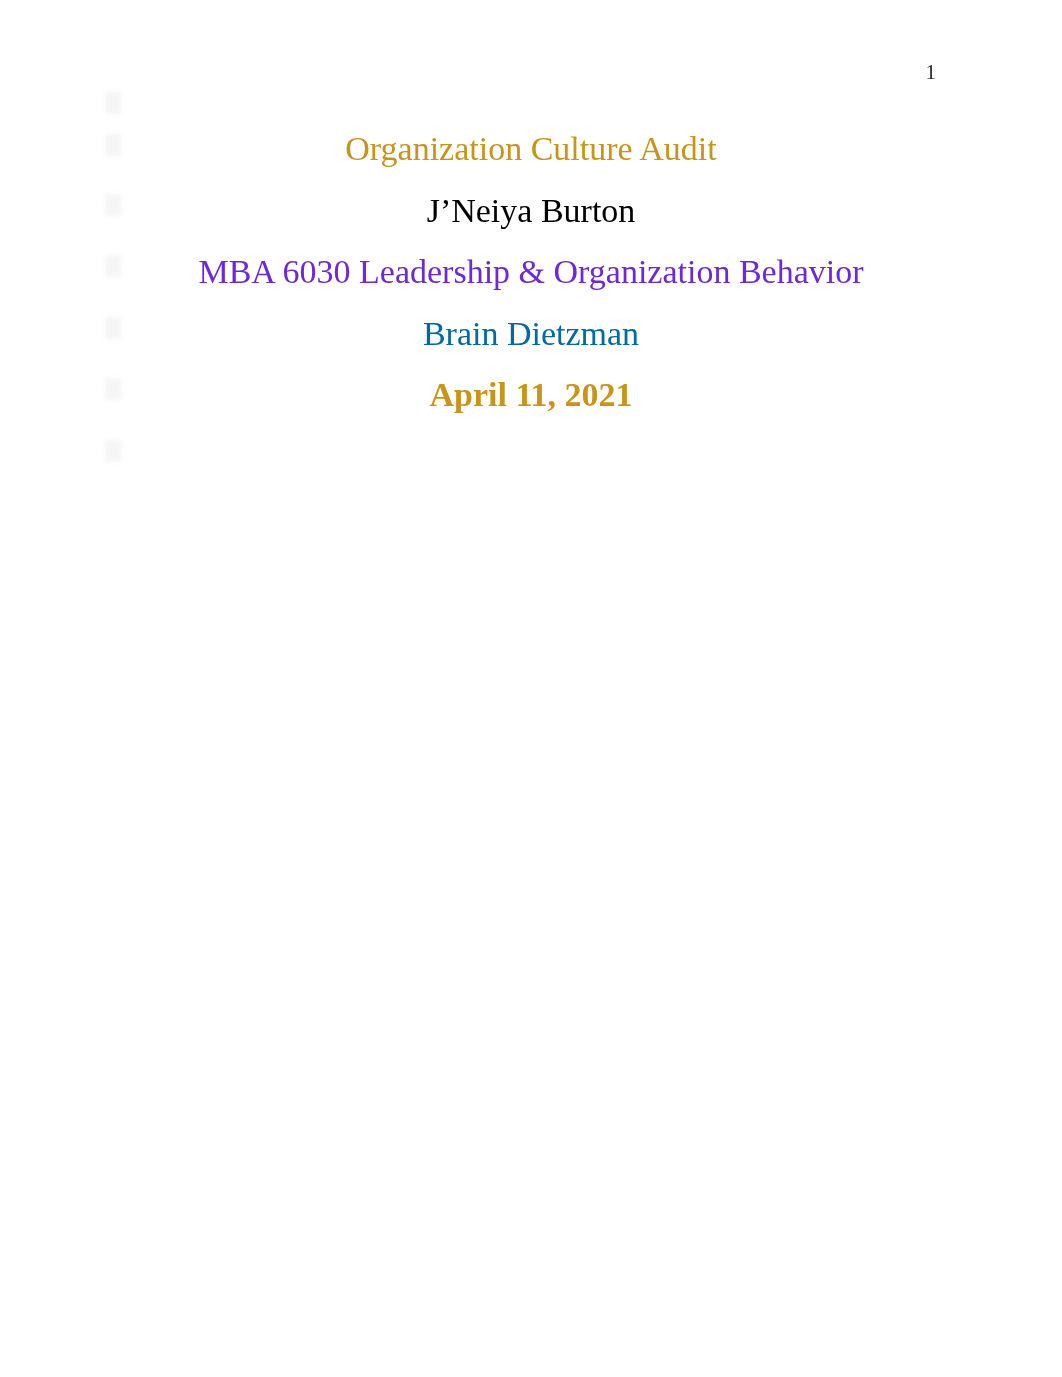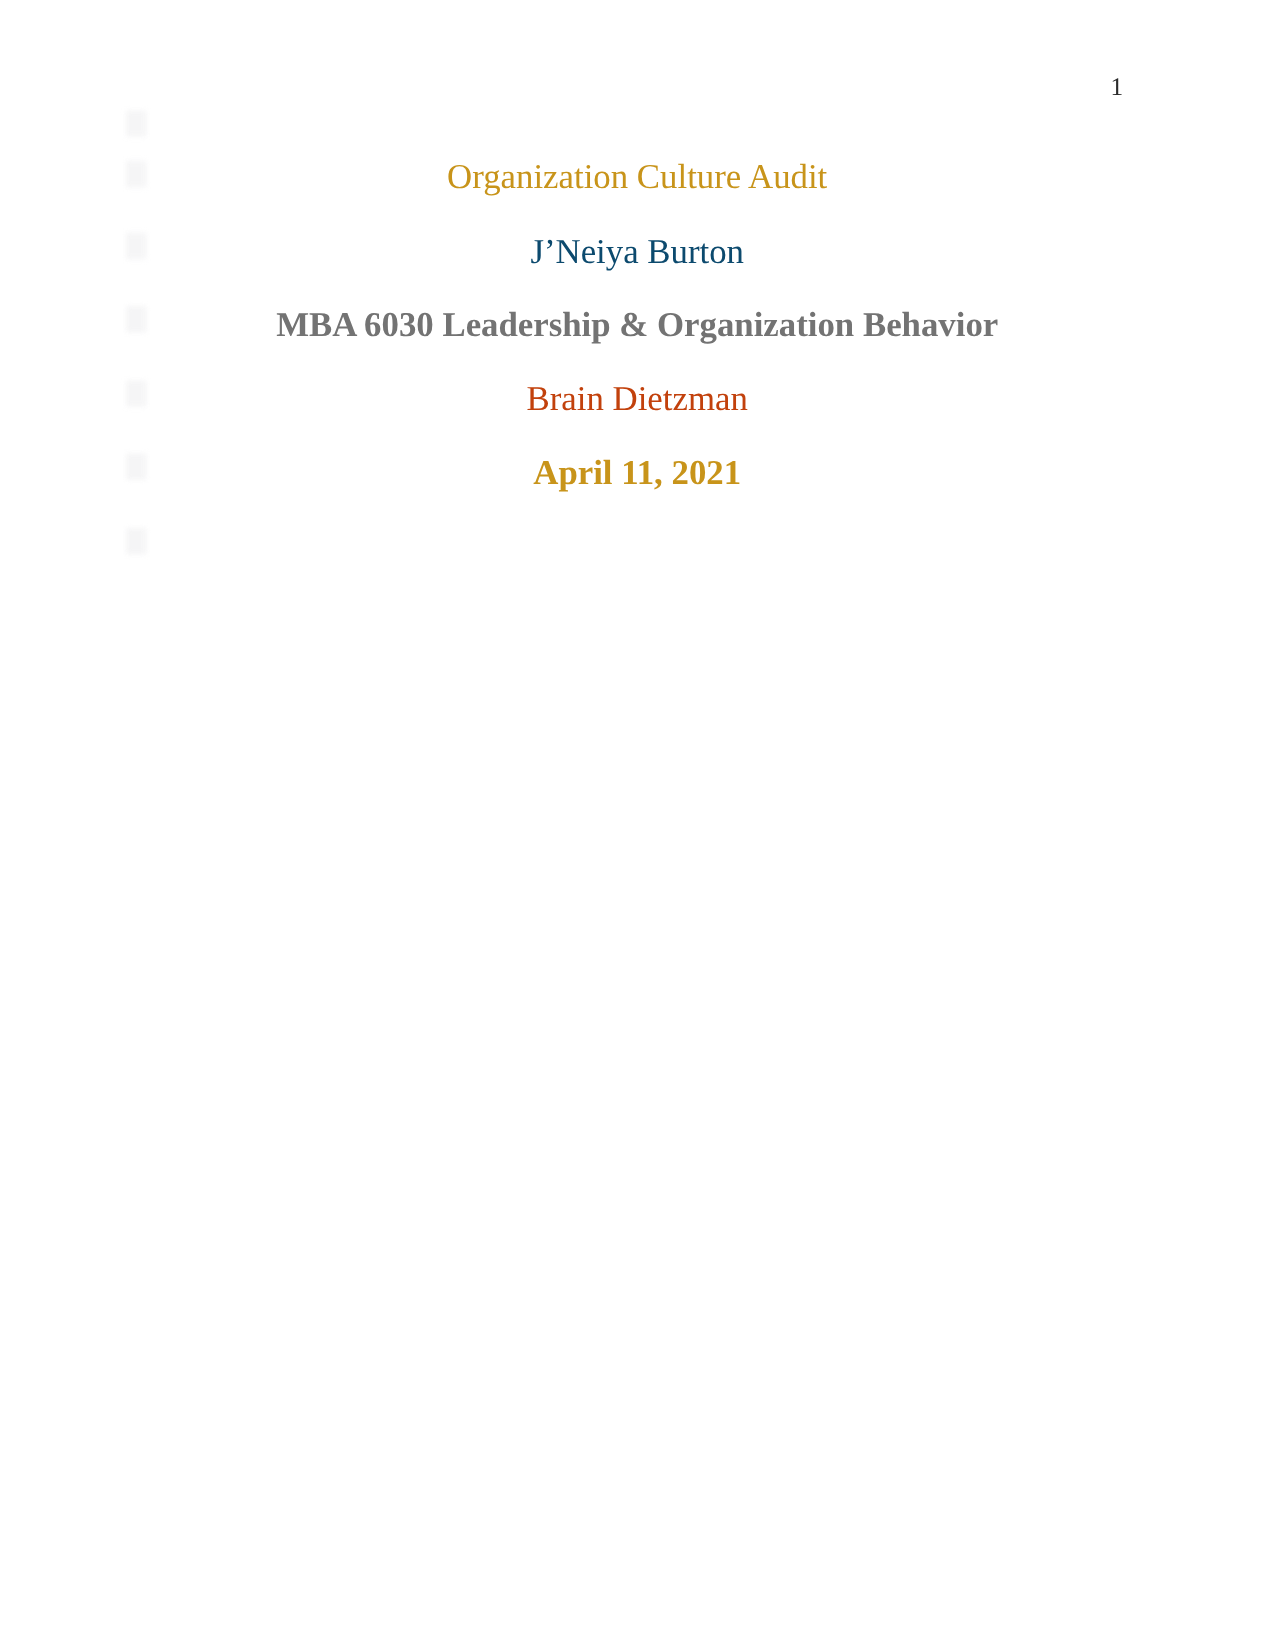--- a/index.html
+++ b/index.html
@@ -65,21 +65,21 @@
     width: 1062px;
     text-align: center;
   }
 
   .doc-line {
     position: relative;
     display: block;
     width: 100%;
     text-align: center;
     font-family: "Liberation Serif", "DejaVu Serif", serif;
-    font-size: 29px;
+    font-size: 34px;
     line-height: 61.5px;
     height: 61.5px;
     color: #c8941a;
     white-space: nowrap;
   }
 
   
   .doc-line::after {
     content: "";
     position: absolute;
@@ -120,29 +120,29 @@
       <div class="margin-mark" style="top: 298px;"></div>
       <div class="margin-mark" style="top: 360px;"></div>
     </div>
 
   <div class="title-block">
 
     <div class="doc-line line-title" style="color: rgb(200, 148, 26);">
       <span>Organization Culture Audit</span>
     </div>
 
-    <div class="doc-line line-author" style="color: #0c4a6e;">
+    <div class="doc-line line-author" style="color: #000000;">
       <span>J’Neiya Burton</span>
     </div>
 
-    <div class="doc-line line-course" style="color: #737373; font-weight: bold;">
+    <div class="doc-line line-course" style="color: #6d28d9;">
       <span>MBA 6030 Leadership &amp; Organization Behavior</span>
     </div>
 
-    <div class="doc-line line-instructor" style="color: #c2410c;">
+    <div class="doc-line line-instructor" style="color: #0369a1;">
       <span>Brain Dietzman</span>
     </div>
 
     <div class="doc-line line-date" style="color: rgb(200, 148, 26); font-weight: bold;">
       <span>April 11, 2021</span>
     </div>
 
   </div>
 
 </div>

